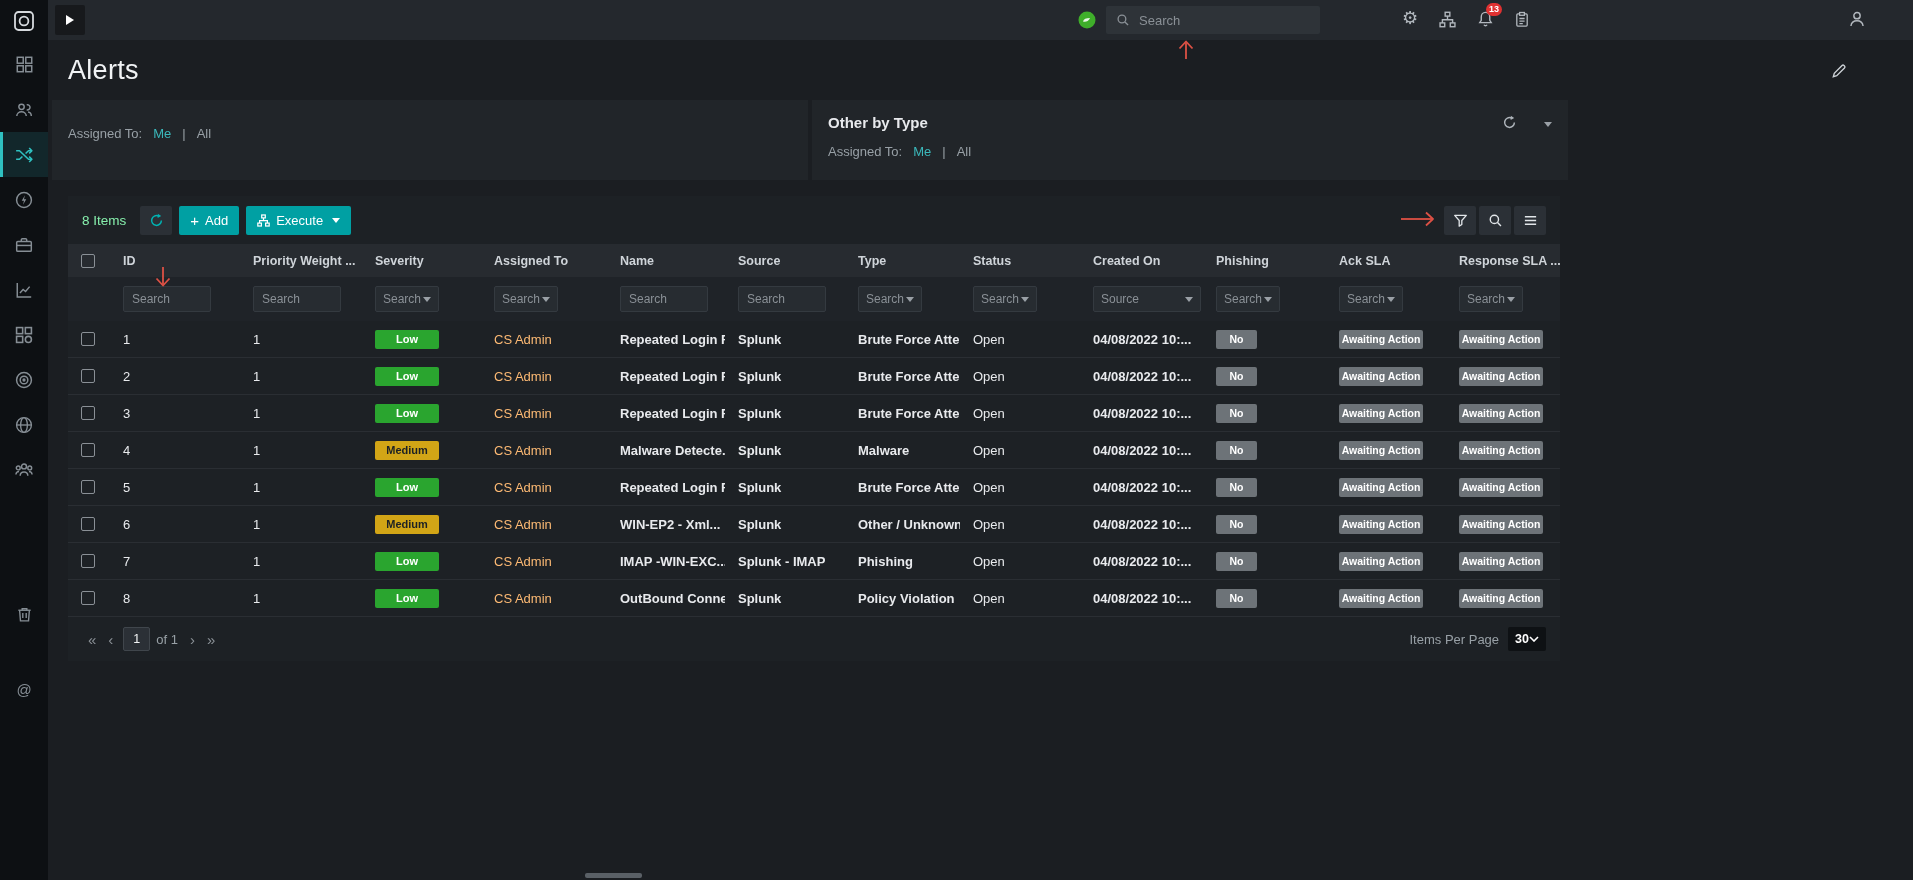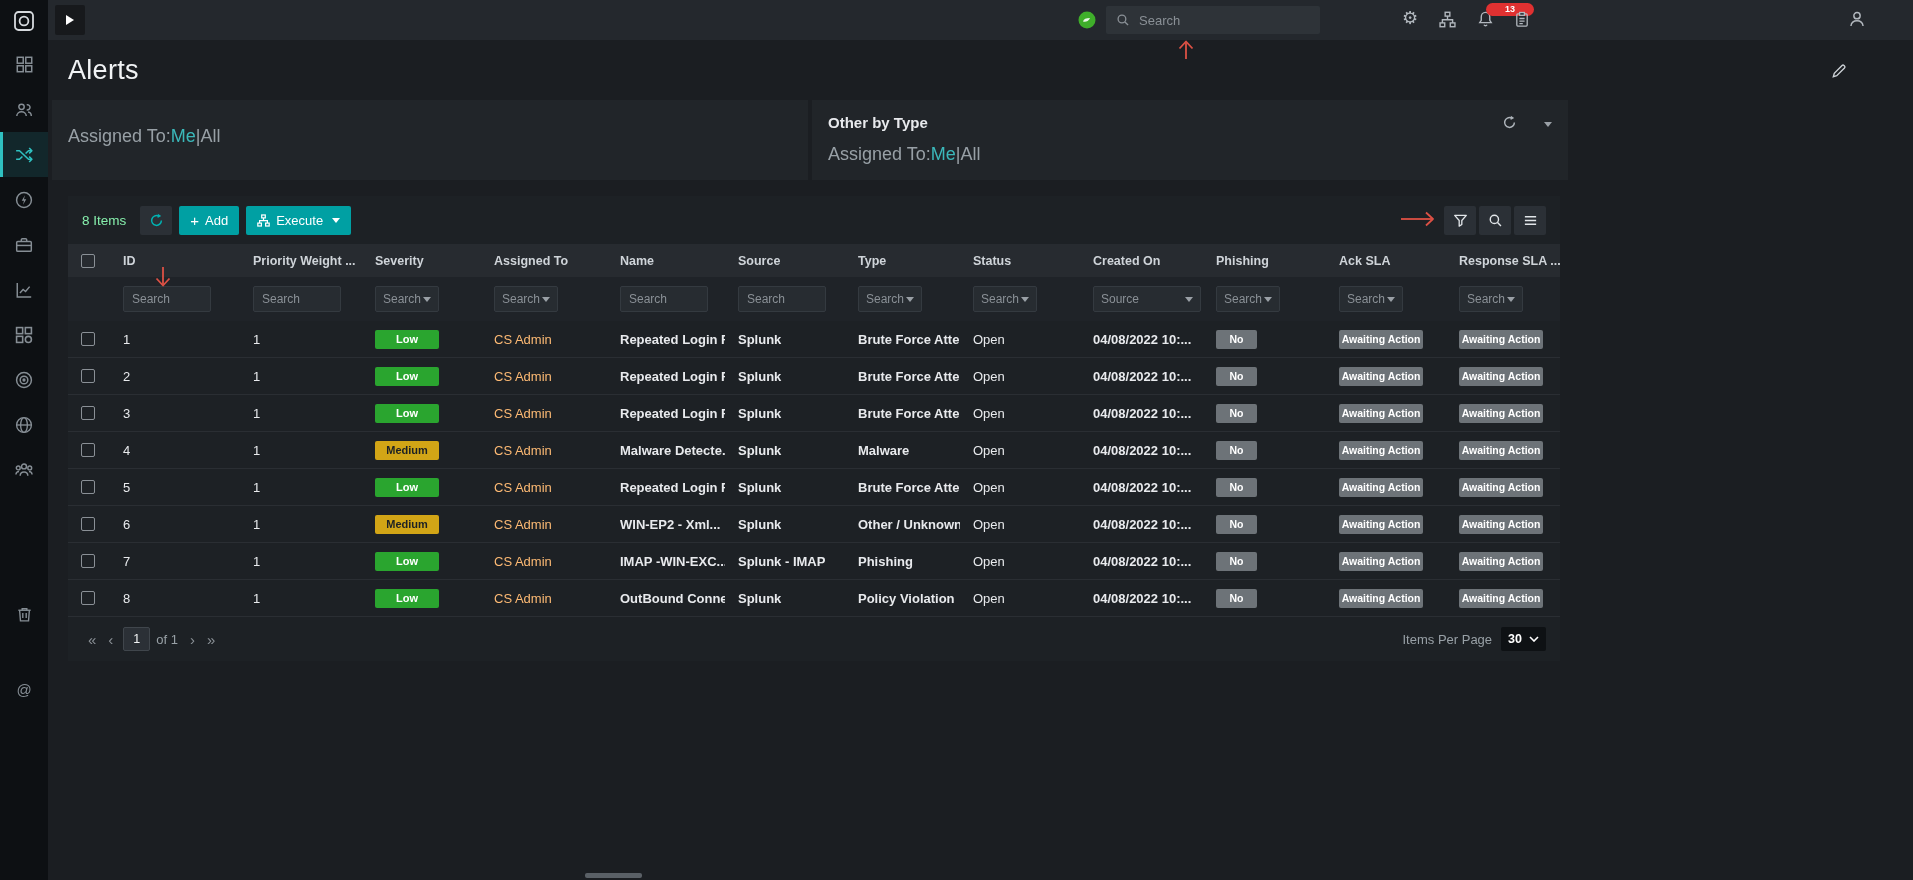--- a/index.html
+++ b/index.html
@@ -21,34 +21,34 @@
 .tb-icon{position:absolute;color:#b2b8be;cursor:pointer}
 .green-ind{left:1029px;top:10px}
 .search-box{position:absolute;left:1058px;top:6px;width:214px;height:28px;background:#2e3338;border-radius:2px;display:flex;align-items:center;padding:0 10px;color:#8a9096;cursor:text}
 .search-box input{flex:1;background:transparent;border:0;outline:0;color:#ced3d8;font-size:13px;margin-left:9px;font-family:inherit}
 .search-box input::placeholder{color:#8a9096}
 .tb-gear{left:1354px;top:9px;font-size:18px;line-height:1}
 .tb-org{left:1391px;top:11px}
 .tb-bell{left:1429px;top:10px}
 .tb-tasks{left:1466px;top:11px}
 .tb-user{left:1800px;top:10px}
-.bell-badge{position:absolute;left:9px;top:-7px;background:#e03131;color:#fff;font-size:9px;font-weight:700;line-height:1;padding:2px 19px;border-radius:7px}
+.bell-badge{position:absolute;left:9px;top:-7px;background:#e03131;color:#fff;font-size:9px;font-weight:700;line-height:1;padding:2px 3px;border-radius:7px}
 
 .page-header{position:absolute;left:48px;top:40px;width:1865px;height:60px;display:flex;align-items:center;padding:0 65px 0 20px}
 .page-title{font-size:27px;font-weight:400;color:#f1f3f5;letter-spacing:.3px}
 .edit-btn{margin-left:auto;cursor:pointer}
 
 .widgets{position:absolute;left:52px;top:100px;display:flex;gap:4px}
 .widget{width:756px;height:80px;background:#212529;padding:13px 16px 0}
 .widget-head{display:flex;align-items:center}
 .widget-title{font-size:15px;font-weight:700;color:#e8eaed}
 .widget-refresh{margin-left:auto;color:#aeb4ba;cursor:pointer}
 .widget-caret{margin-left:27px;cursor:pointer}
 .caret{width:0;height:0;border-left:4.5px solid transparent;border-right:4.5px solid transparent;border-top:5.5px solid #9aa0a6;display:inline-block}
-.widget-sub{margin-top:13px;font-size:18px;color:#98a0a6;display:flex;gap:0}
+.widget-sub{margin-top:13px;font-size:13px;color:#98a0a6;display:flex;gap:11px}
 .teal{color:#3bb8ba;cursor:pointer;text-decoration:none}
 .gray-link{color:#98a0a6;cursor:pointer;text-decoration:none}
 
 .card{position:absolute;left:68px;top:196px;width:1492px;background:#1d2125}
 .card-toolbar{height:48px;display:flex;align-items:center;padding:0 14px;gap:7px}
 .items-count{font-size:13.5px;color:#86efac;margin-right:7px}
 .btn-sq{width:32px;height:29px;background:#2b3036;border:0;border-radius:2px;display:flex;align-items:center;justify-content:center;cursor:pointer;color:#00b3b3}
 .btn-sq.light{color:#e2e6e9}
 .btn-teal{height:29px;background:#00a0a3;border:0;border-radius:2px;color:#fff;font-size:13px;font-family:inherit;display:flex;align-items:center;gap:6px;padding:0 11px;cursor:pointer}
 .btn-teal .plus{font-size:15px;line-height:1}
@@ -75,21 +75,21 @@
 .badge.sev-medium{background:#d2a516;color:#1d2125}
 .badge.gray{background:#6d7378}
 .badge.w-no{width:41px;font-size:10.5px}
 .badge.w-act{width:84px;font-size:10.5px}
 
 .card-pagination{height:44px;display:flex;align-items:center;padding:0 14px;font-size:13px;color:#98a0a6}
 .pg-btn{color:#8a9096;font-size:15px;cursor:pointer;padding:0 6px}
 .pg-box{width:27px;height:24px;background:#2b3036;border:1px solid #40464c;border-radius:2px;color:#f1f3f5;display:flex;align-items:center;justify-content:center;font-size:12.5px;margin:0 4px;cursor:text}
 .pg-of{margin:0 6px 0 2px}
 .pg-right{margin-left:auto;display:flex;align-items:center;gap:9px}
-.pg-select{height:24px;background:#0e1114;border-radius:2px;color:#fff;font-size:12.5px;font-weight:700;display:flex;align-items:center;gap:7px;padding:0 7px;cursor:pointer}
+.pg-select{height:24px;background:#0e1114;border-radius:2px;color:#fff;font-size:12.5px;font-weight:700;display:flex;align-items:center;padding:0 7px;cursor:pointer}
 
 .annot{position:absolute;z-index:20;pointer-events:none}
 .hthumb{position:absolute;left:585px;top:873px;width:57px;height:5px;background:#5a6066;border-radius:2px;cursor:grab}
 </style>
 </head>
 <body>
 
 <div class="sidebar">
   <div class="sidebar-logo">
     <svg width="24" height="24" viewBox="0 0 24 24">

